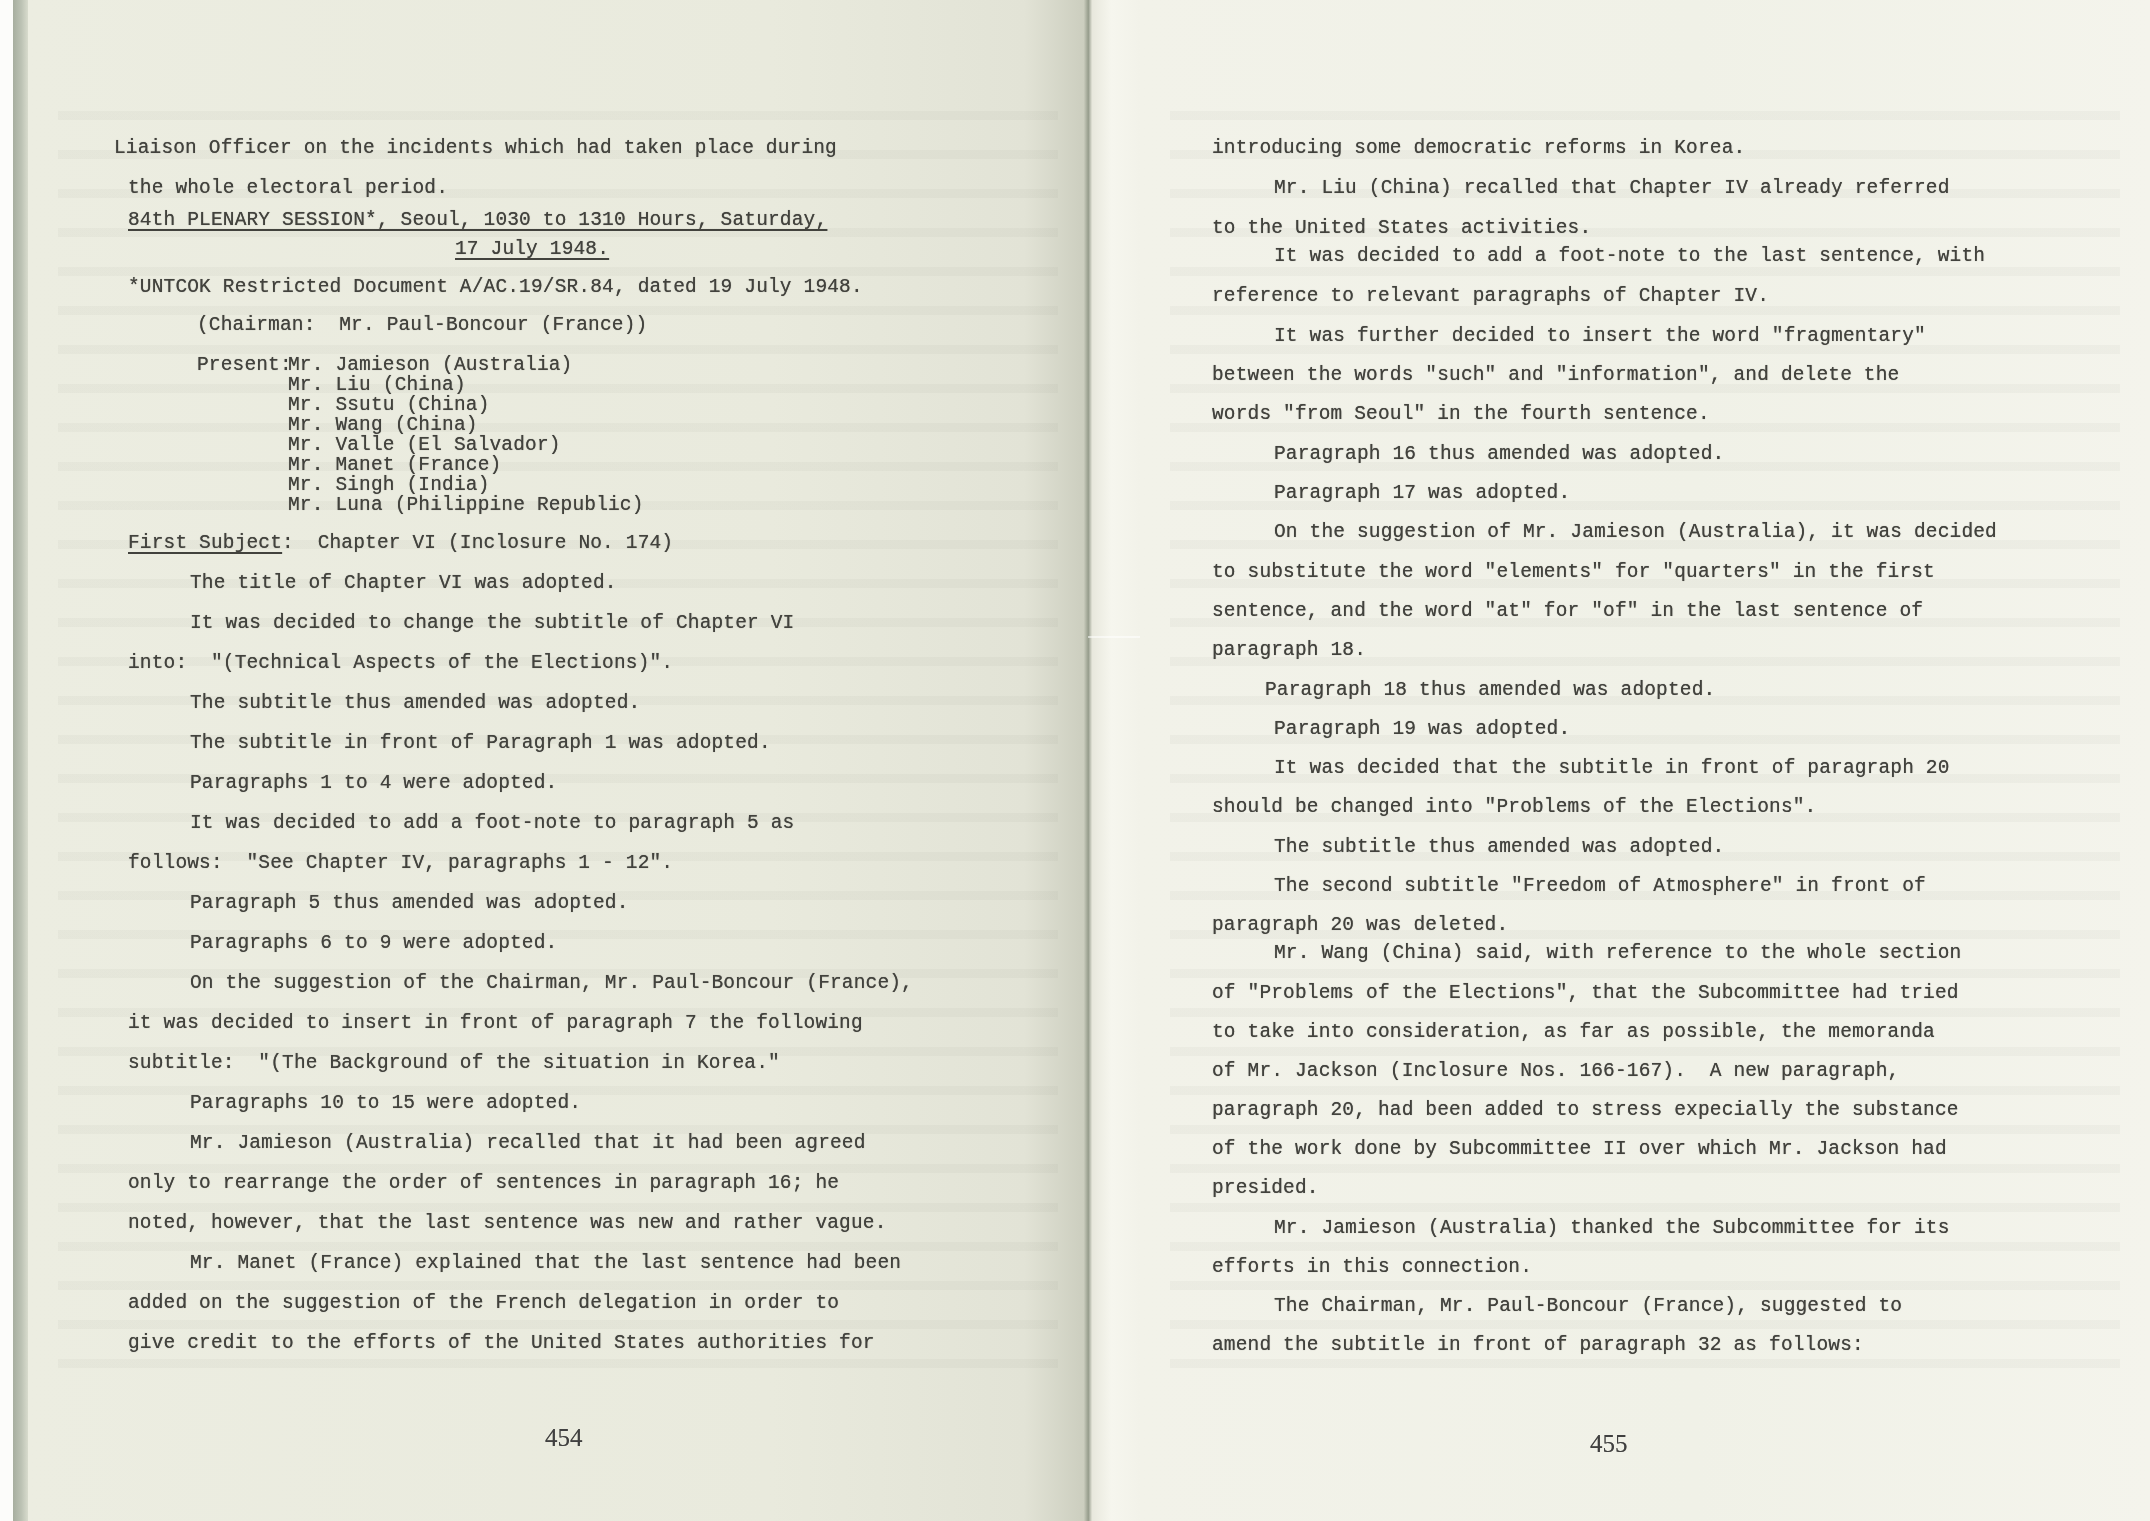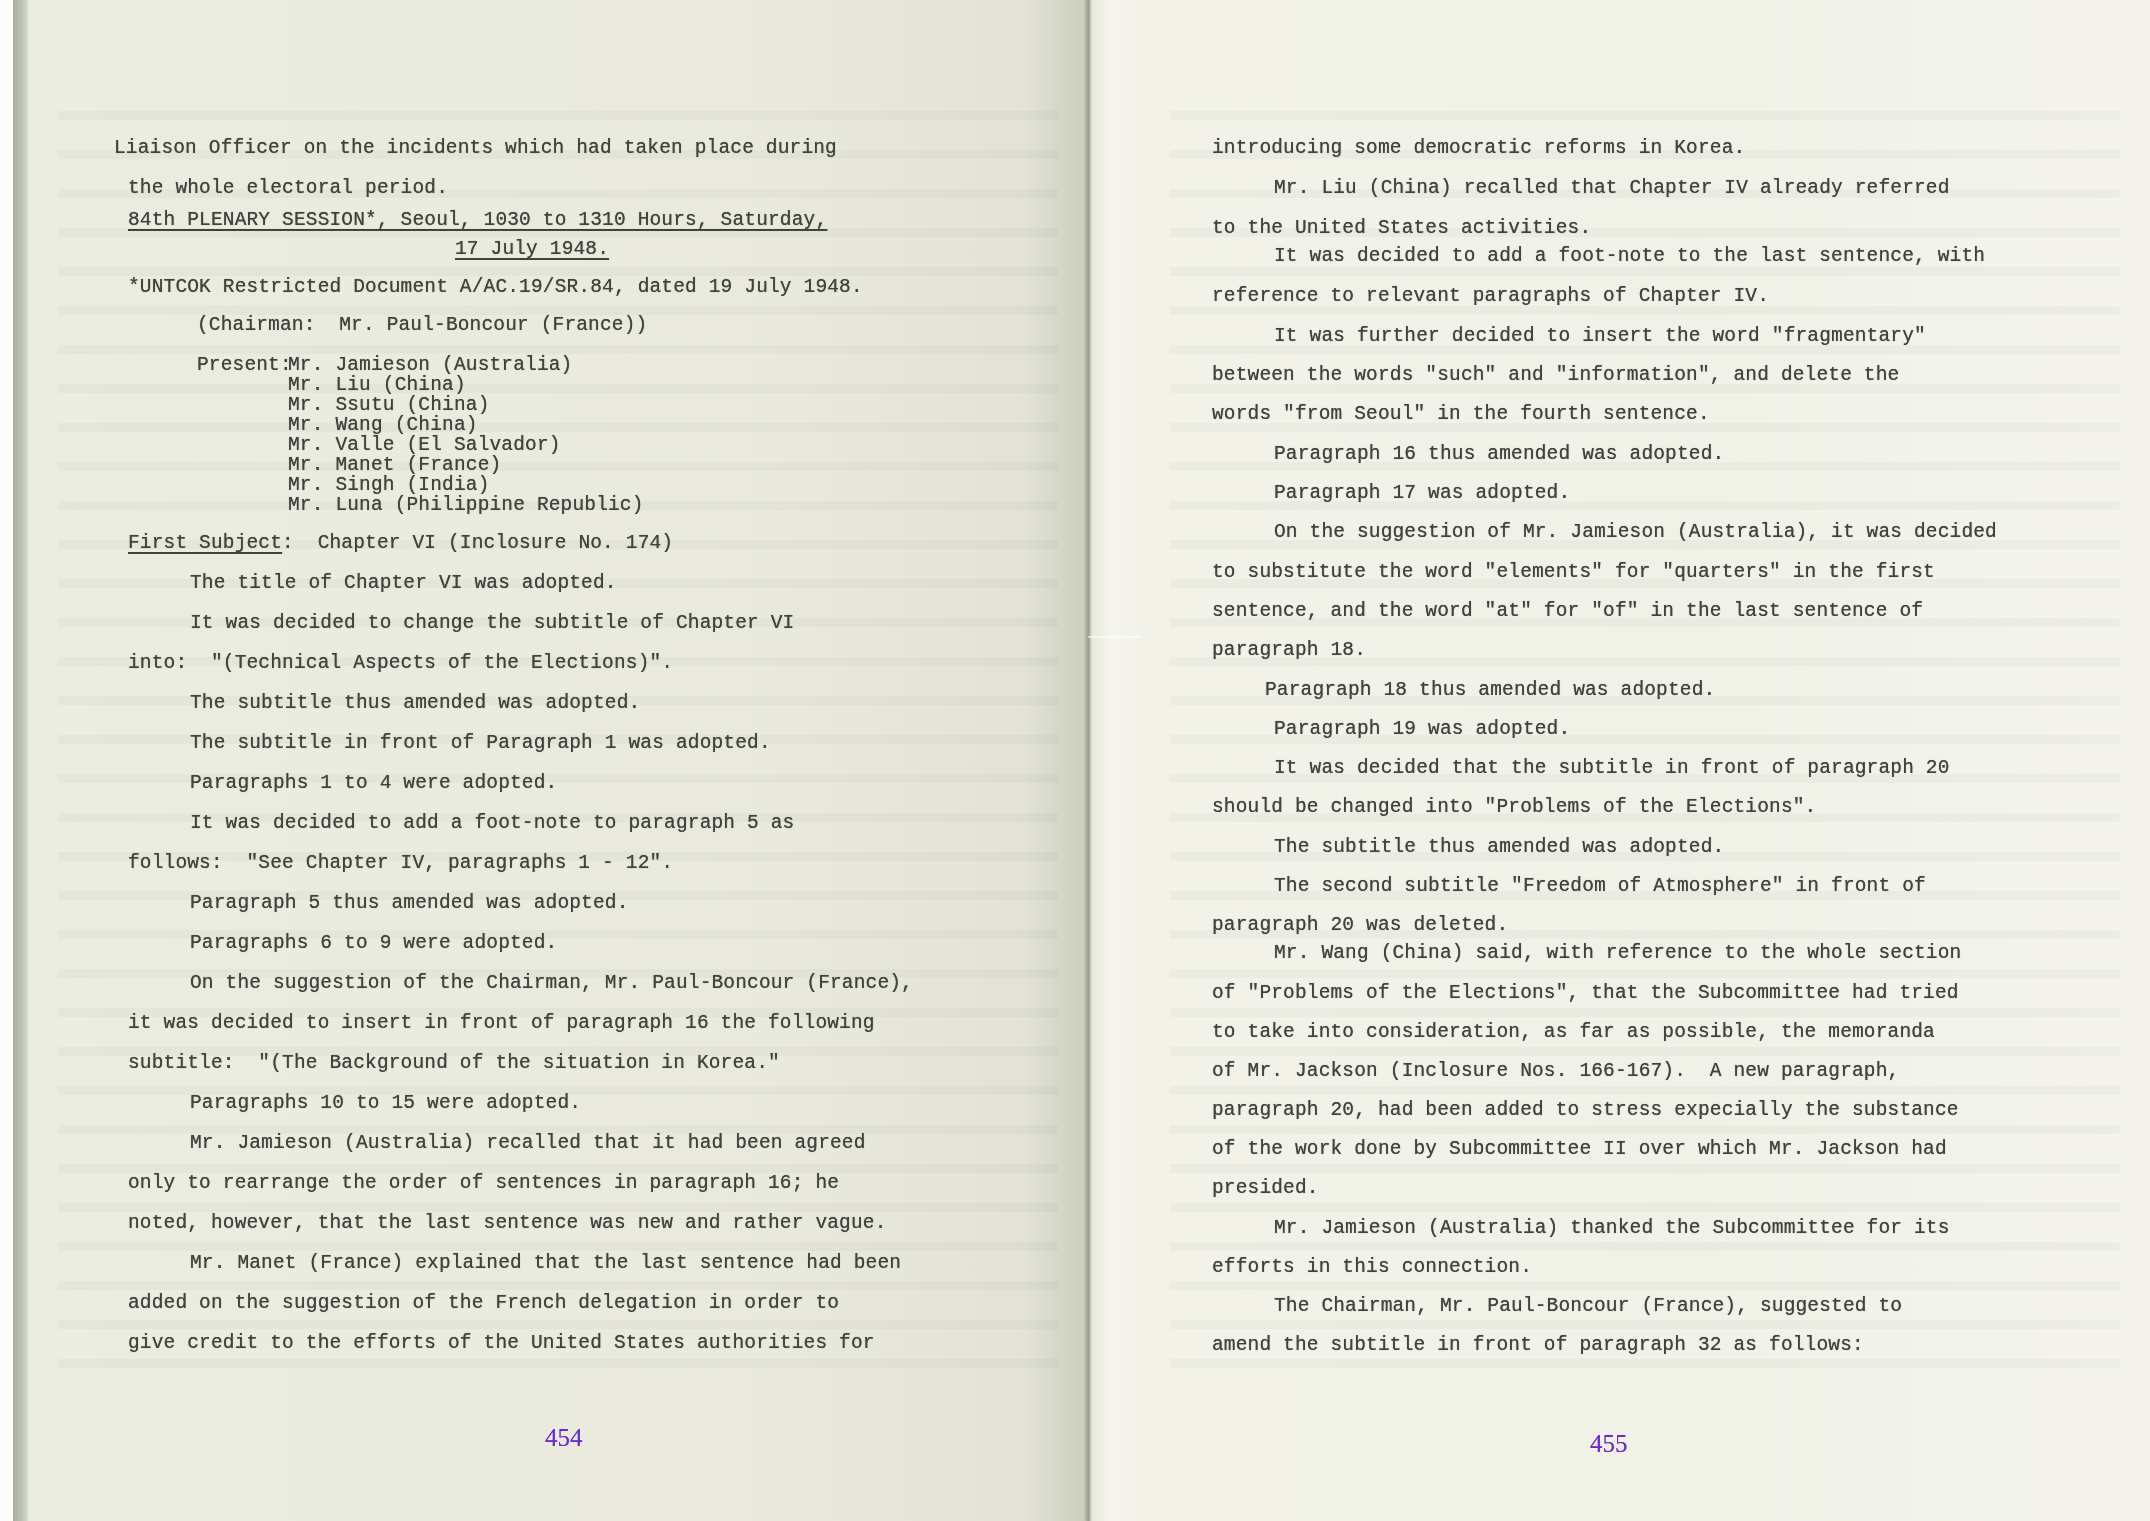--- a/index.html
+++ b/index.html
@@ -43,21 +43,21 @@
     text-shadow:0 0 0.7px rgba(66,66,61,0.85);
   }
   .u, .line .u{
     text-decoration:underline;
     text-underline-offset:4px;
     text-decoration-thickness:1.6px;
   }
   .page-num{
     position:absolute;
     font-family:"Liberation Serif","DejaVu Serif",serif;
-    font-size:25px;color:#6d28d9;
+    font-size:25px;color:#404040;
     text-shadow:0 0 0.5px rgba(86,85,77,0.6);
   }
   .page-num-left{left:545px;top:1424px;}
   .page-num-right{left:1590px;top:1430px;font-family:Liberation Serif, serif;}
 </style>
 </head>
 <body>
 
 <div class="spread">
   <div class="edge-white"></div>
@@ -88,21 +88,21 @@
       <div class="line" style="left: 190px; top: 612px;">It was decided to change the subtitle of Chapter VI</div>
       <div class="line" style="left: 128px; top: 652px;">into:  "(Technical Aspects of the Elections)".</div>
       <div class="line" style="left: 190px; top: 692px;">The subtitle thus amended was adopted.</div>
       <div class="line" style="left: 190px; top: 732px;">The subtitle in front of Paragraph 1 was adopted.</div>
       <div class="line" style="left: 190px; top: 772px;">Paragraphs 1 to 4 were adopted.</div>
       <div class="line" style="left: 190px; top: 812px;">It was decided to add a foot-note to paragraph 5 as</div>
       <div class="line" style="left: 128px; top: 852px;">follows:  "See Chapter IV, paragraphs 1 - 12".</div>
       <div class="line" style="left: 190px; top: 892px;">Paragraph 5 thus amended was adopted.</div>
       <div class="line" style="left: 190px; top: 932px;">Paragraphs 6 to 9 were adopted.</div>
       <div class="line" style="left: 190px; top: 972px;">On the suggestion of the Chairman, Mr. Paul-Boncour (France),</div>
-      <div class="line" style="left: 128px; top: 1012px;">it was decided to insert in front of paragraph 16 the following</div>
+      <div class="line" style="left: 128px; top: 1012px;">it was decided to insert in front of paragraph 7 the following</div>
       <div class="line" style="left: 128px; top: 1052px;">subtitle:  "(The Background of the situation in Korea."</div>
       <div class="line" style="left: 190px; top: 1092px;">Paragraphs 10 to 15 were adopted.</div>
       <div class="line" style="left: 190px; top: 1132px;">Mr. Jamieson (Australia) recalled that it had been agreed</div>
       <div class="line" style="left: 128px; top: 1172px;">only to rearrange the order of sentences in paragraph 16; he</div>
       <div class="line" style="left: 128px; top: 1212px;">noted, however, that the last sentence was new and rather vague.</div>
       <div class="line" style="left: 190px; top: 1252px;">Mr. Manet (France) explained that the last sentence had been</div>
       <div class="line" style="left: 128px; top: 1292px;">added on the suggestion of the French delegation in order to</div>
       <div class="line" style="left: 128px; top: 1332px;">give credit to the efforts of the United States authorities for</div>
     </div>
   <div class="text-layer">

